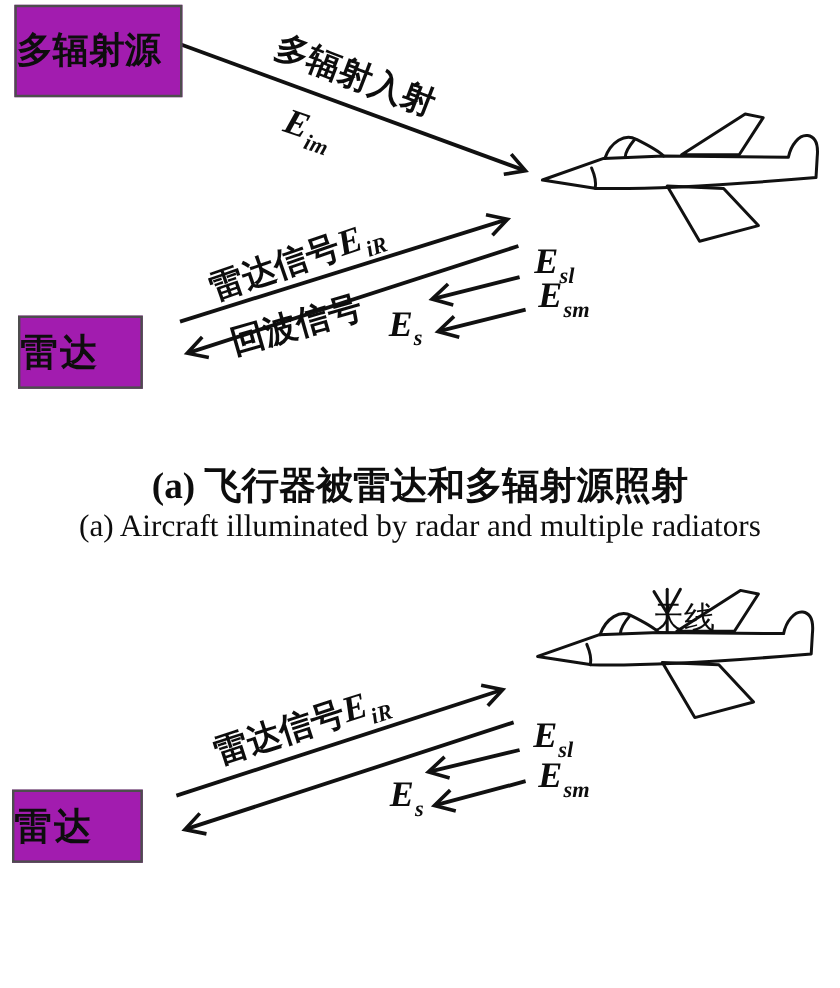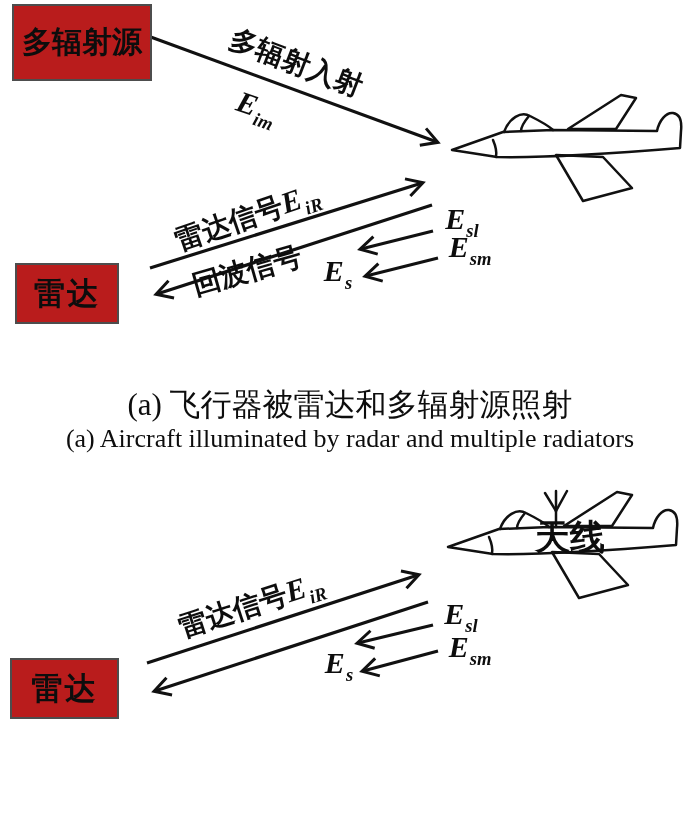--- a/index.html
+++ b/index.html
@@ -2,39 +2,39 @@
 <html><head>
 <meta charset="utf-8">
 <style>
   html,body { margin:0; padding:0; background:#ffffff; }
   .canvas {
     position:relative; width:700px; height:823px; background:#ffffff;
     font-family:"Liberation Sans", sans-serif; color:#0d0d0d; overflow:hidden;
   }
   svg.overlay { position:absolute; left:0; top:0; }
   .labelbox {
-    position:absolute; border:2px solid #4d4d4d; background:#b91c1c;
-    display:flex; align-items:center; justify-content:center;
+    position:absolute; border:2px solid #4d4d4d; background:#a21caf;
+    display:flex; align-items:center; 
     font-weight:700; white-space:nowrap;
   }
   .rot { position:absolute; white-space:nowrap; }
   .center-origin { transform-origin:center center; }
   .efield {
     font-family:"Liberation Serif", serif; font-style:italic; font-weight:700;
     white-space:nowrap;
   }
   .esub {
     font-size:0.62em; font-style:italic; font-weight:600;
     vertical-align:-0.45em; margin-left:1px;
   }
   .caption {
     position:absolute; left:0; width:700px; text-align:center;
     font-family:"Liberation Serif", serif; white-space:nowrap;
   }
-  .cap-zh { font-weight:400; font-size:31px; }
+  .cap-zh { font-weight:700; font-size:31px; }
   .cap-en { font-weight:400; font-size:26px; }
   .diag-zh { font-size:28px; font-weight:700; }
 </style>
 </head>
 <body>
 
 <div class="canvas">
 
   <svg class="overlay" width="700" height="823" viewBox="0 0 700 823">
     <defs>
@@ -116,21 +116,21 @@
     <span>E</span><sub class="esub">sm</sub>
   </div>
 
   <div class="labelbox" style="left:15px; top:263px; width:100px; height:57px; font-size:31px; letter-spacing:2px;">
     <span>雷达</span>
   </div>
 
   <div class="caption cap-zh" style="top:384px;"><span>(a) 飞行器被雷达和多辐射源照射</span></div>
   <div class="caption cap-en" style="top:424px;"><span>(a) Aircraft illuminated by radar and multiple radiators</span></div>
 
-  <div class="rot center-origin" style="left:570px; top:537px; font-size:35px; font-weight:700; transform:translate(-50%,-50%);"><span>天线</span></div>
+  <div class="rot center-origin" style="left:570px; top:515px; font-size:26px; font-weight:400; transform:translate(-50%,-50%);"><span>天线</span></div>
 
   <div class="rot center-origin" style="left:252px; top:607px; transform:translate(-50%,-50%) rotate(-18deg);">
     <span class="diag-zh">雷达信号</span><span class="efield" style="font-size:30px;"><span>E</span><sub class="esub">iR</sub></span>
   </div>
 
   <div class="rot center-origin efield" style="left:339px; top:666px; font-size:30px; transform:translate(-50%,-50%);">
     <span>E</span><sub class="esub">s</sub>
   </div>
 
   <div class="rot center-origin efield" style="left:461px; top:617px; font-size:30px; transform:translate(-50%,-50%);">

